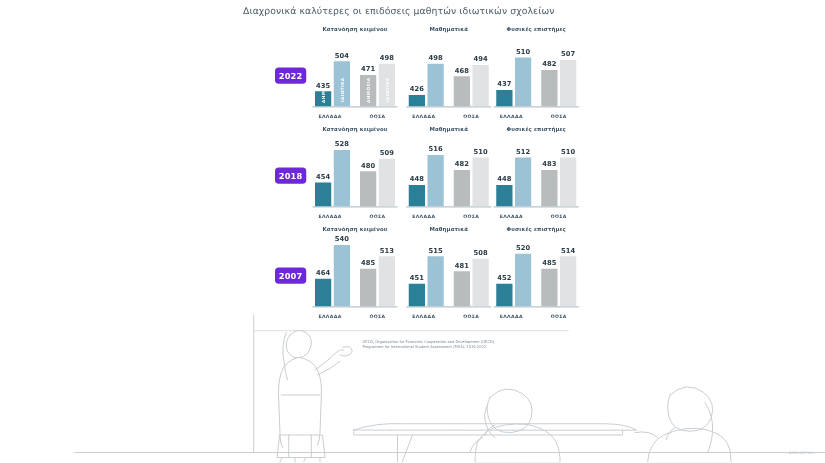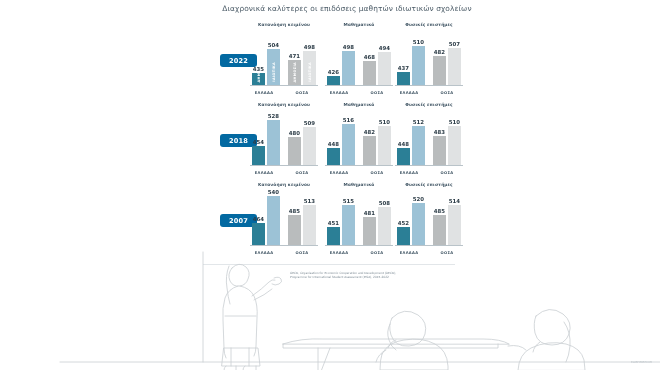--- a/index.html
+++ b/index.html
@@ -10,34 +10,34 @@
   }
   #page{position:absolute;inset:0;background:#fff;}
 
   
   .sheet{
     position:absolute;left:203px;top:0;width:252px;height:370px;
     background:#ffffff;
   }
 
   .title{
-    position:absolute;left:221px;top:4px;width:252px;
+    position:absolute;left:193px;top:4px;width:252px;
     text-align:center;font-size:7.4px;line-height:9px;color:#4a5a66;
     letter-spacing:.1px;
   }
 
   
   .year-block{position:absolute;left:203px;width:252px;height:78px;}
   .yb-2022{top:22px;}
   .yb-2018{top:102px;}
   .yb-2015{top:182px;}
 
   .year-badge{
-    position:absolute;left:17px;top:32px;width:37px;height:13px;
-    background:#0369a1;border-radius:3px;color:#fff;
+    position:absolute;left:17px;top:32px;width:25px;height:13px;
+    background:#6d28d9;border-radius:3px;color:#fff;
     font-size:6.6px;font-weight:bold;letter-spacing:.2px;
     display:flex;align-items:center;justify-content:center;
   }
 
   
   .group{position:absolute;top:0;width:68px;height:78px;}
   .g0{left:47px;}
   .g1{left:122px;}
   .g2{left:192px;}
 

